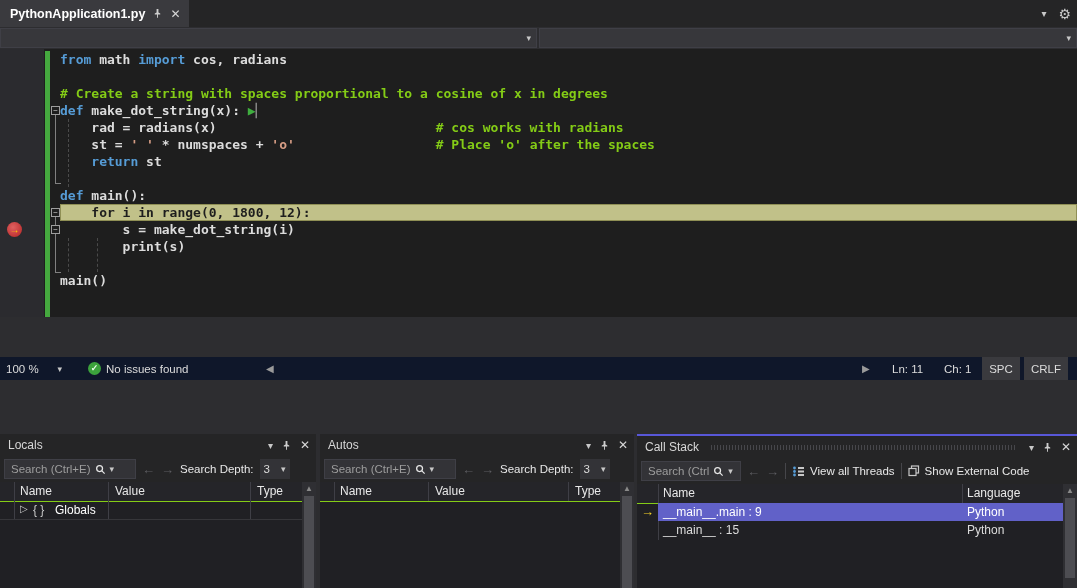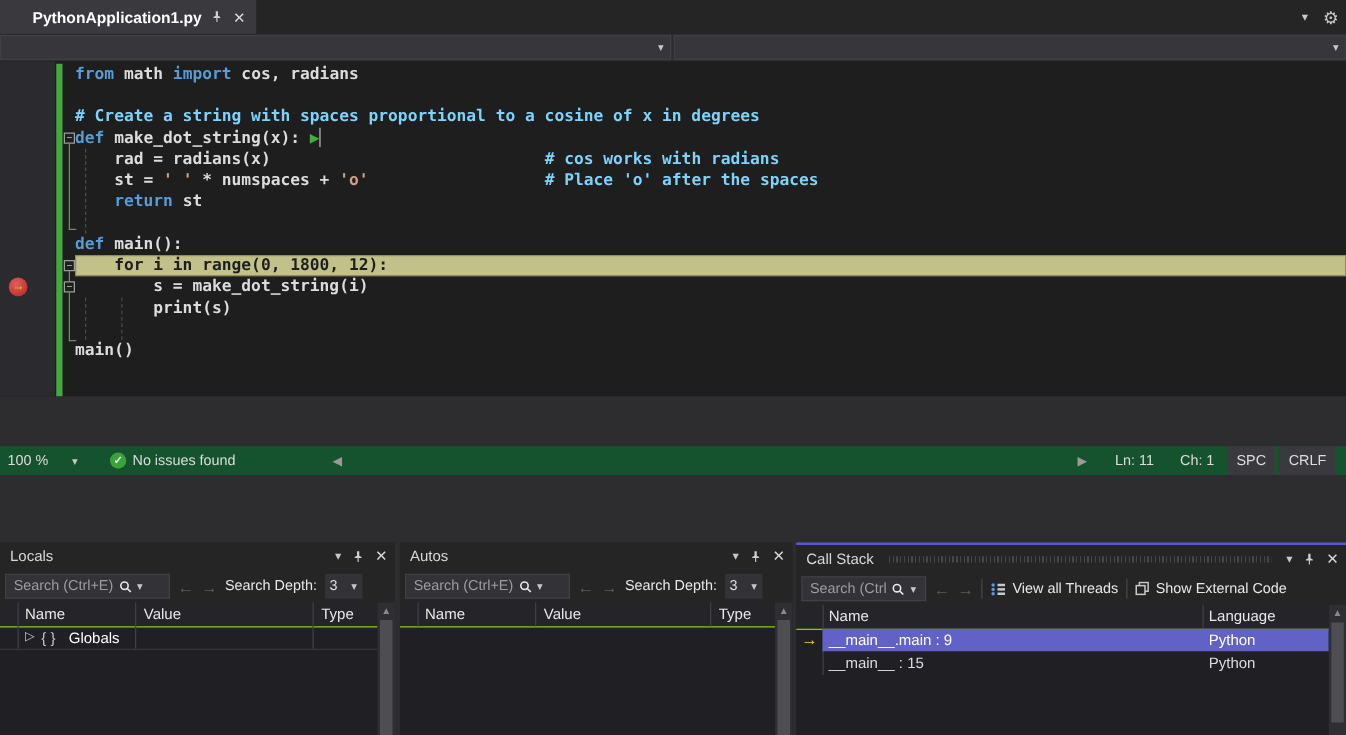--- a/index.html
+++ b/index.html
@@ -2,21 +2,21 @@
 <html><head>
 <meta charset="utf-8">
 <style>
   html,body{margin:0;padding:0;background:#1e1e1e;}
   .app{position:relative;width:1077px;height:588px;background:#2d2d30;overflow:hidden;
        font-family:"Liberation Sans",sans-serif;color:#dcdcdc;-webkit-font-smoothing:antialiased;}
 
   
   .tabstrip{position:absolute;left:0;top:0;width:1077px;height:27px;background:#252526;}
   .doc-tab{position:absolute;left:0;top:0;height:27px;background:#3a3a3e;display:flex;align-items:center;
-           padding:0 8px 0 26px;gap:7px;}
+           padding:0 8px 0 10px;gap:7px;}
   .doc-tab .title{font-size:12.5px;font-weight:bold;color:#ffffff;white-space:nowrap;}
   .tab-x{color:#d8d8d8;font-size:12px;line-height:12px;cursor:default;}
   .strip-right{position:absolute;right:6px;top:0;height:27px;display:flex;align-items:center;gap:12px;}
   .strip-right .chev{color:#c8c8c8;font-size:10px;}
   .strip-right .gear{color:#c8c8c8;font-size:14px;}
 
   
   .navbar{position:absolute;left:0;top:28px;width:1077px;height:21px;background:#2d2d30;}
   .nav-dd{position:absolute;top:0;height:20px;background:#37373b;border:1px solid #3f3f46;box-sizing:border-box;}
   .nav-dd .chev{position:absolute;right:5px;top:4px;color:#c8c8c8;font-size:9px;}
@@ -24,33 +24,33 @@
   .nav-dd.right{left:539px;width:538px;}
 
   
   .editor{position:absolute;left:0;top:49px;width:1077px;height:268px;background:#1e1e1e;overflow:hidden;}
   .ed-gutter{position:absolute;left:0;top:0;width:44px;height:100%;background:#2b2b2f;}
   .change-bar{position:absolute;left:45px;top:2px;width:5px;height:276px;background:#45a83f;}
   .code{position:absolute;left:60px;top:2px;right:0;font-family:"DejaVu Sans Mono",monospace;
         font-size:13px;line-height:17px;font-weight:bold;}
   .code-line{height:17px;white-space:pre;}
   .code-line.hl{background:#c1c189;box-shadow:inset 0 0 0 1px #8f8f55;}
-  .tok-kw{color:#569cd6}.tok-pl{color:#dcdcdc}.tok-cm{color:#7dd3fc}.tok-str{color:#d69d85}
+  .tok-kw{color:#569cd6}.tok-pl{color:#dcdcdc}.tok-cm{color:#84cc16}.tok-str{color:#d69d85}
   .tok-num{color:#b5cea8}.tok-hl{color:#1e1e1e}.tok-run{color:#3fae3f}.tok-bar{color:#b0b0b0}
   .foldbox{position:absolute;left:51px;width:9px;height:9px;box-sizing:border-box;border:1px solid #9d9d9d;
            background:#1e1e1e;color:#d0d0d0;font-size:8px;line-height:7px;text-align:center;z-index:3;}
   .bkpt{position:absolute;left:7px;width:15px;height:15px;border-radius:50%;
         background:radial-gradient(circle at 40% 35%,#e06060,#b42323);display:flex;align-items:center;
         justify-content:center;z-index:3;}
   .bkpt span{color:#ffd200;font-size:10px;font-weight:bold;line-height:10px;}
   .bracket{position:absolute;border-left:1px solid #808080;border-bottom:1px solid #808080;width:5px;}
   .iguide{position:absolute;border-left:1px dashed #4a4a4a;width:0;}
 
   
-  .statusrow{position:absolute;left:0;top:357px;width:1077px;height:23px;background:#14532d;
+  .statusrow{position:absolute;left:0;top:357px;width:1077px;height:23px;background:#0f172a;
              font-size:11.5px;color:#dcdcdc;}
   .statusrow .item{position:absolute;top:0;height:23px;display:flex;align-items:center;gap:5px;}
   .zoomcombo{left:6px;width:66px;}
   .zoomcombo .chev{color:#c8c8c8;font-size:9px;margin-left:14px;}
   .health{left:88px;}
   .checkicon{width:13px;height:13px;border-radius:50%;background:#3ca23c;color:#eaffea;font-size:9px;
              line-height:13px;text-align:center;font-weight:bold;}
   .hs-left{left:266px;color:#9a9a9a;font-size:10px;}
   .hs-right{left:862px;color:#9a9a9a;font-size:10px;}
   .pos-ln{left:892px;}

